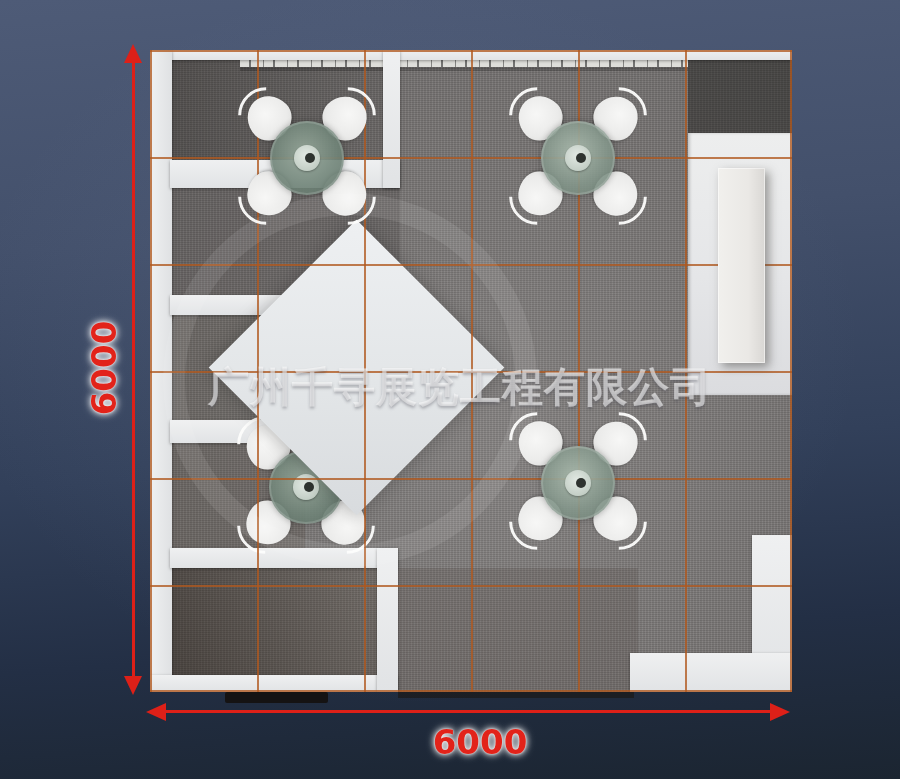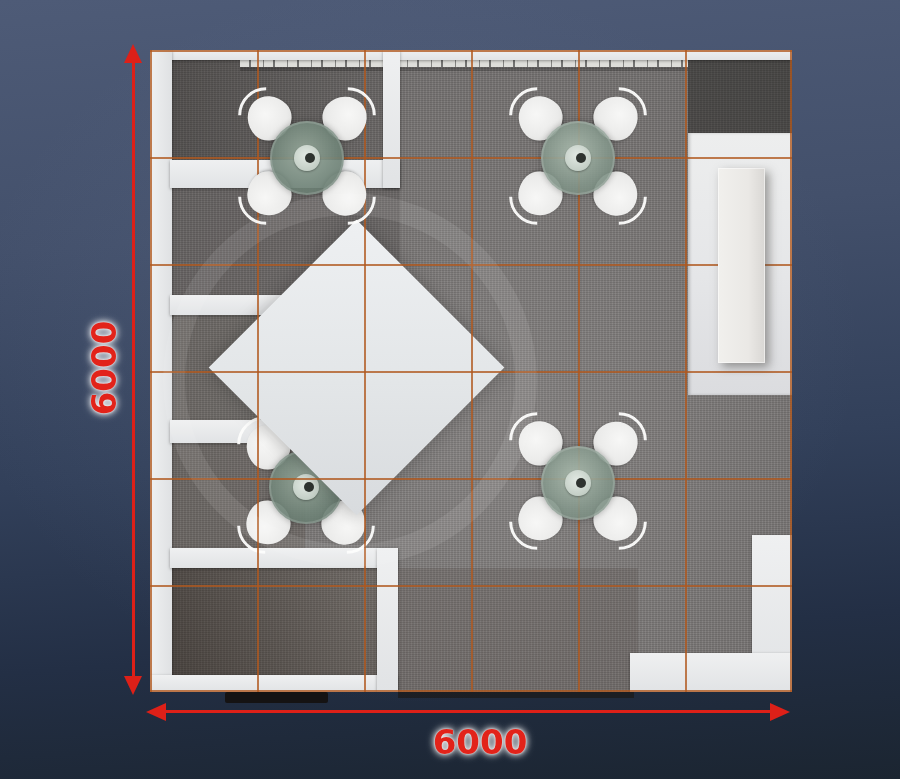--- a/index.html
+++ b/index.html
@@ -248,14 +248,15 @@
     <div class="dim-label vlabel">6000</div>
   </div>
 
   <div class="dim">
     <div class="hline"></div>
     <div class="arr arr-left"></div>
     <div class="arr arr-right"></div>
     <div class="dim-label hlabel">6000</div>
   </div>
 
+  <div class="watermark">广州千寻展览工程有限公司</div>
 
 </div>
 
 </body></html>

